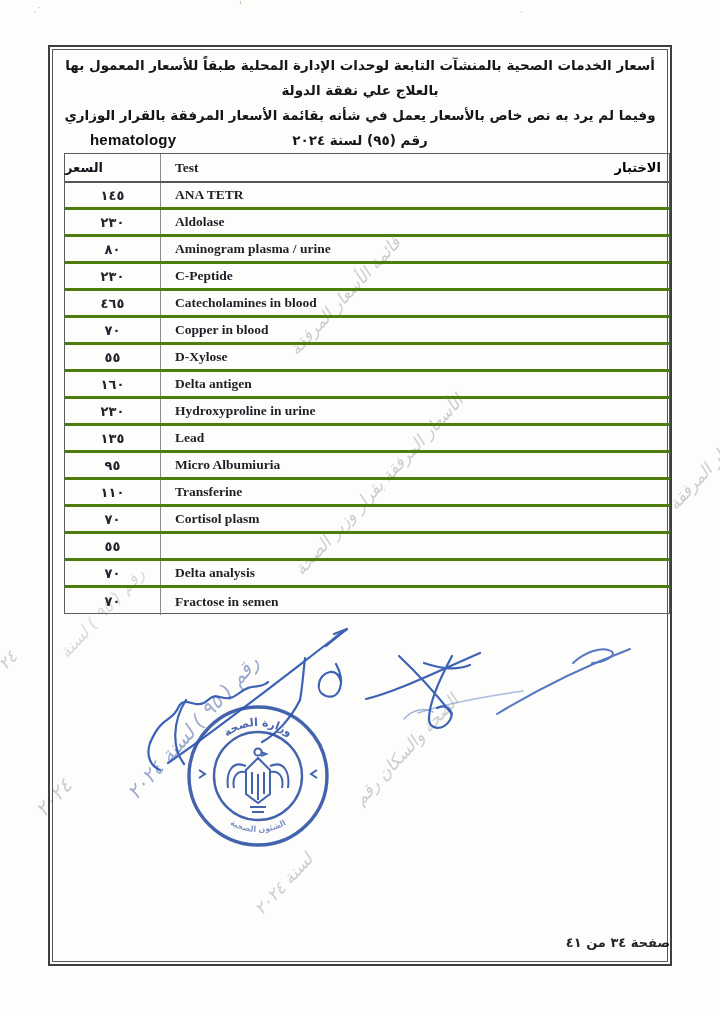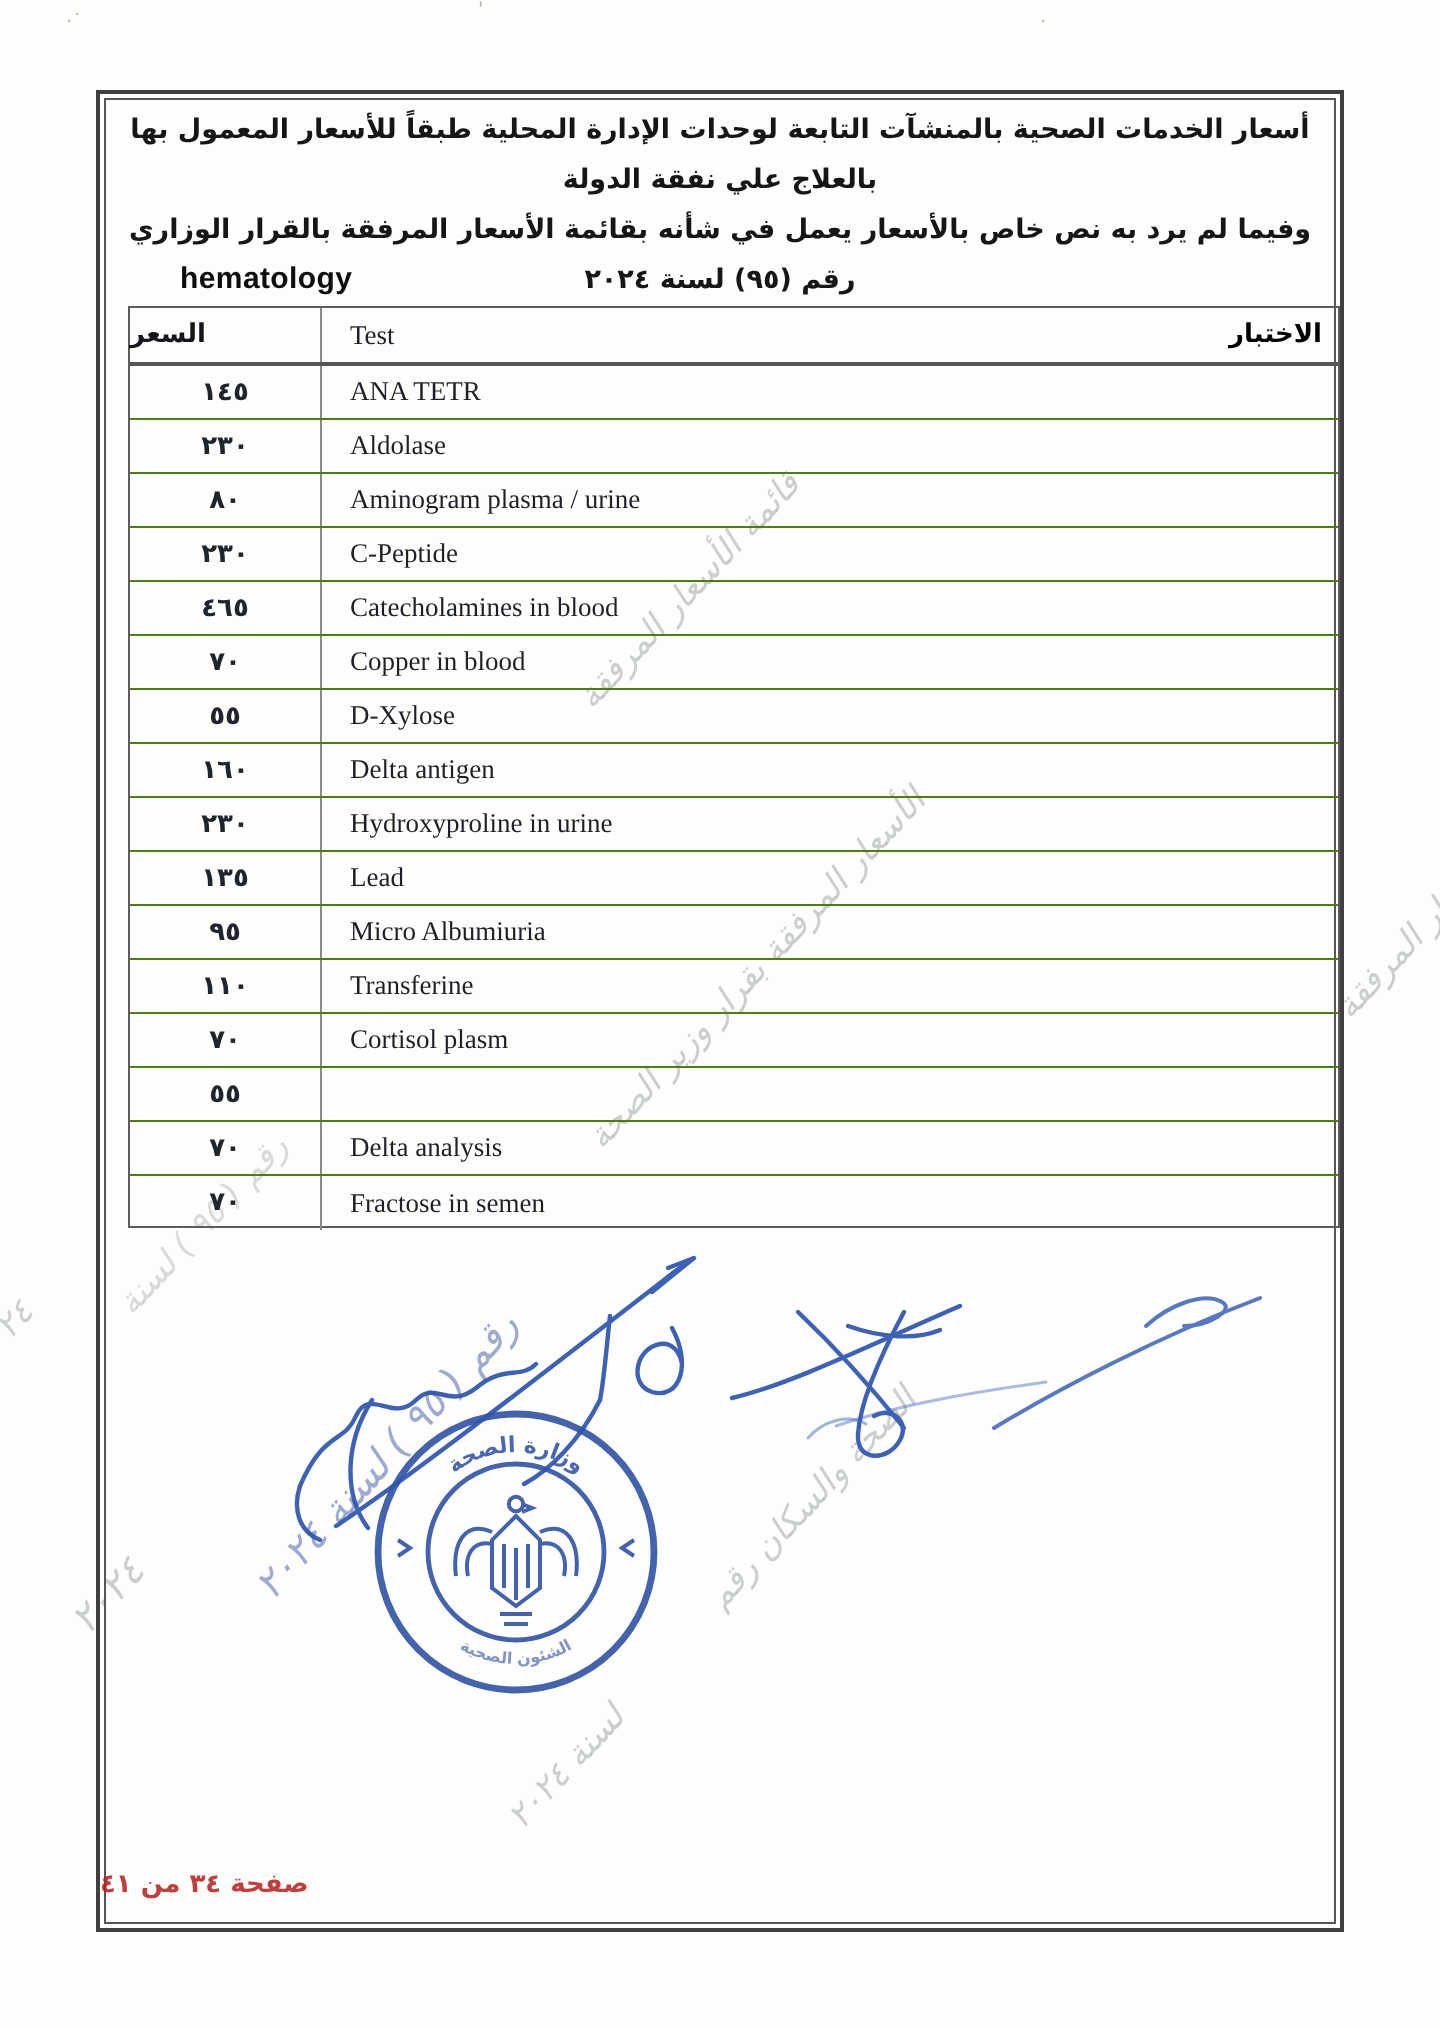--- a/index.html
+++ b/index.html
@@ -24,35 +24,35 @@
   .section-title{
     position:absolute;left:40px;top:84px;font-family:"Liberation Sans",sans-serif;
     font-weight:bold;font-size:15px;color:#0e0e0e;letter-spacing:.2px;
   }
   
   .tbl{
     position:absolute;left:14px;top:106px;width:606px;height:461px;
     border:1.5px solid #5c5c5c;box-sizing:border-box;background:rgba(255,255,255,.0);
   }
   .t-row{display:flex;align-items:center;height:27px;box-sizing:border-box;
-    border-bottom:1px solid #4d7c0f;position:relative;}
+    border-bottom:3px solid #4d7c0f;position:relative;}
   .t-row.hrow{height:29px;border-bottom:2px solid #555;}
   .t-row:last-child{border-bottom:none;}
   .c-price{width:96px;flex:0 0 96px;height:100%;box-sizing:border-box;
     border-right:1px solid #8a8a8a;display:flex;align-items:center;justify-content:center;
     font-weight:bold;font-size:13px;color:#20242c;direction:rtl;}
   .c-price.hd{justify-content:flex-end;padding-right:20px;font-size:13px;color:#14161c;}
   .c-test{flex:1;padding-left:14px;font-family:"Liberation Serif",serif;
-    font-weight:normal;font-size:13.5px;color:#1d2026;white-space:pre;}
+    font-weight:bold;font-size:13.5px;color:#1d2026;white-space:pre;}
   .c-exam{position:absolute;right:8px;top:0;height:100%;display:flex;align-items:center;
     font-weight:bold;font-size:13px;color:#000000;direction:rtl;}
   
   .footer{
-    position:absolute;left:0;right:0;bottom:14px;text-align:left;direction:rtl;
-    font-size:13px;color:#b91c1c;letter-spacing:1px;font-weight:bold;opacity:.85;
+    position:absolute;left:0;right:0;bottom:14px;text-align:right;direction:rtl;
+    font-size:13px;color:#000000;letter-spacing:1px;font-weight:bold;opacity:.85;
   }
   
   .wm{position:absolute;direction:rtl;white-space:nowrap;pointer-events:none;
     font-family:"DejaVu Sans",sans-serif;font-style:italic;
     color:rgba(148,156,150,.48);font-size:17px;letter-spacing:2px;
     transform-origin:left top;transform:rotate(-47deg);}
   .wm.blue{color:rgba(130,148,196,.78);font-size:20px;letter-spacing:3px;
     transform:rotate(-48deg);}
   .speck{position:absolute;color:#b9b9b4;font-size:10px;}
   .sig-layer,.stamp-box{position:absolute;pointer-events:none;}

